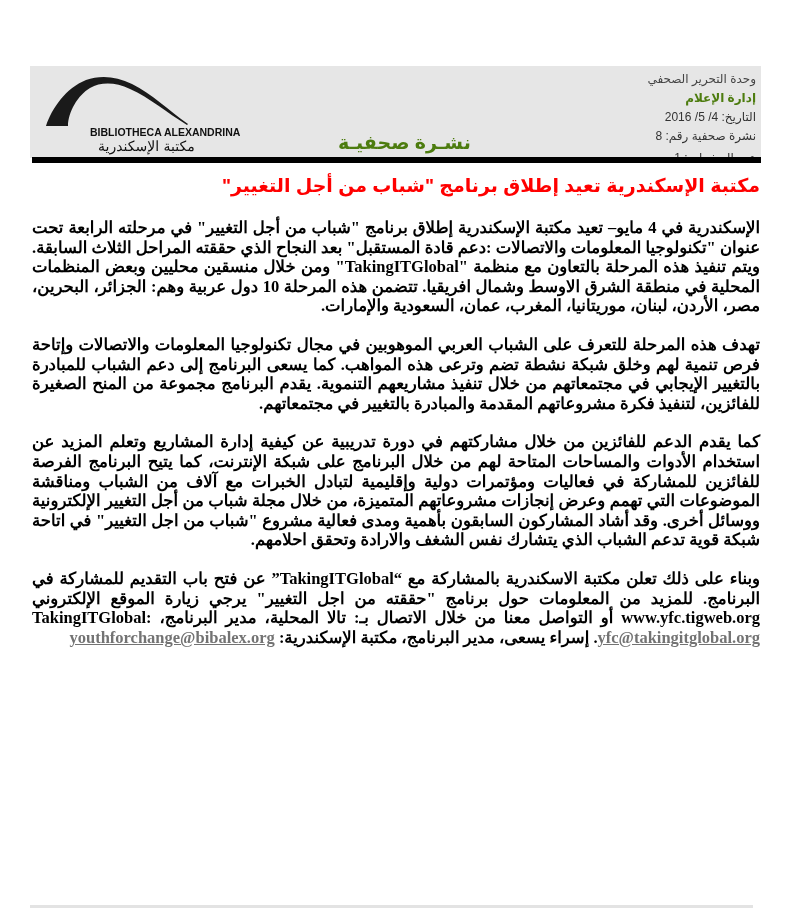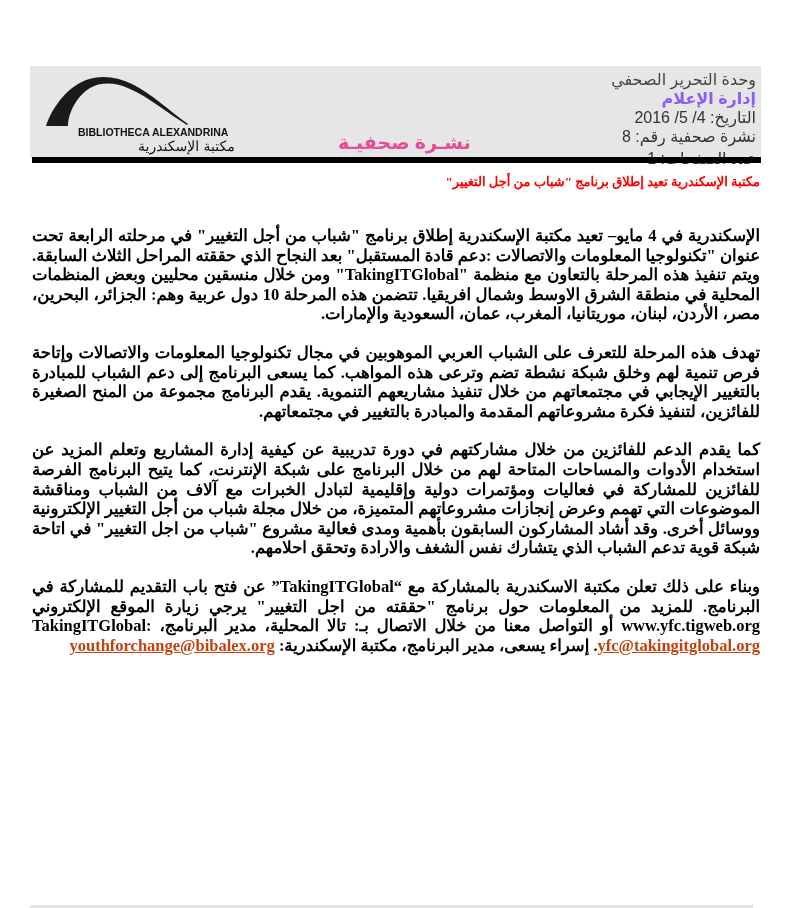--- a/index.html
+++ b/index.html
@@ -30,102 +30,100 @@
       width: 729px;
       height: 6px;
       background: #000;
     }
     .header-info {
       position: absolute;
       right: 36px;
       top: 70px;
       direction: rtl;
       text-align: right;
-      font-size: 16px;
+      font-size: 12px;
       line-height: 19px;
       color: #333;
     }
     .header-info .unit { font-weight: normal; color: #444; }
-    .header-info .dept { font-weight: bold; color: #8b5cf6; }
+    .header-info .dept { font-weight: bold; color: #4d7c0f; }
     .header-info div { white-space: nowrap; }
     .header-info .pages { margin-top: 3px; }
 
     .bulletin-title {
       position: absolute;
       left: 338px;
       top: 131px;
       font-size: 19px;
       font-weight: bold;
       direction: rtl;
-      color: #ec4899;
+      color: #4d7c0f;
       letter-spacing: 0.5px;
     }
 
     .logo {
       position: absolute;
       left: 38px;
       top: 70px;
       width: 170px;
       height: 86px;
     }
     .logo svg { position: absolute; left: 0; top: 0; }
     .logo .logo-en {
       position: absolute;
-      left: 0;
+      left: 12px;
       top: 56px;
       font-size: 10.5px;
       font-weight: bold;
       letter-spacing: 0px;
       color: #111;
       white-space: nowrap;
       padding-left: 40px;
     }
     .logo .logo-ar {
       position: absolute;
       left: 60px;
       top: 68px;
       font-family: "DejaVu Serif", serif;
       font-size: 14px;
       color: #111;
       direction: rtl;
       white-space: nowrap;
-      margin-left: 40px;
     }
 
     .headline {
       position: absolute;
       right: 32px;
       top: 174px;
       direction: rtl;
       color: #ff0000;
       font-weight: bold;
-      font-size: 13px;
+      font-size: 19px;
       white-space: nowrap;
-      font-family: Liberation Serif, serif;
     }
 
     .article {
       position: absolute;
       left: 32px;
       width: 728px;
       top: 210px;
       direction: rtl;
       text-align: justify;
       text-align-last: right;
       font-family: "Liberation Serif", "DejaVu Serif", serif;
       font-weight: bold;
       font-size: 16.5px;
       line-height: 19.6px;
       color: #000;
     }
     .article p {
-      margin: 16px 0 19px 0;
+      margin: 8px 0 19px 0;
     }
     .article a {
-      color: #c2410c;
+      color: #737373;
       text-decoration: underline;
     }
     .article .ltr { direction: ltr; unicode-bidi: embed; font-family: Liberation Serif, serif; }
 
     .footer-rule {
       position: absolute;
       left: 30px;
       top: 905px;
       width: 723px;
       height: 3px;

